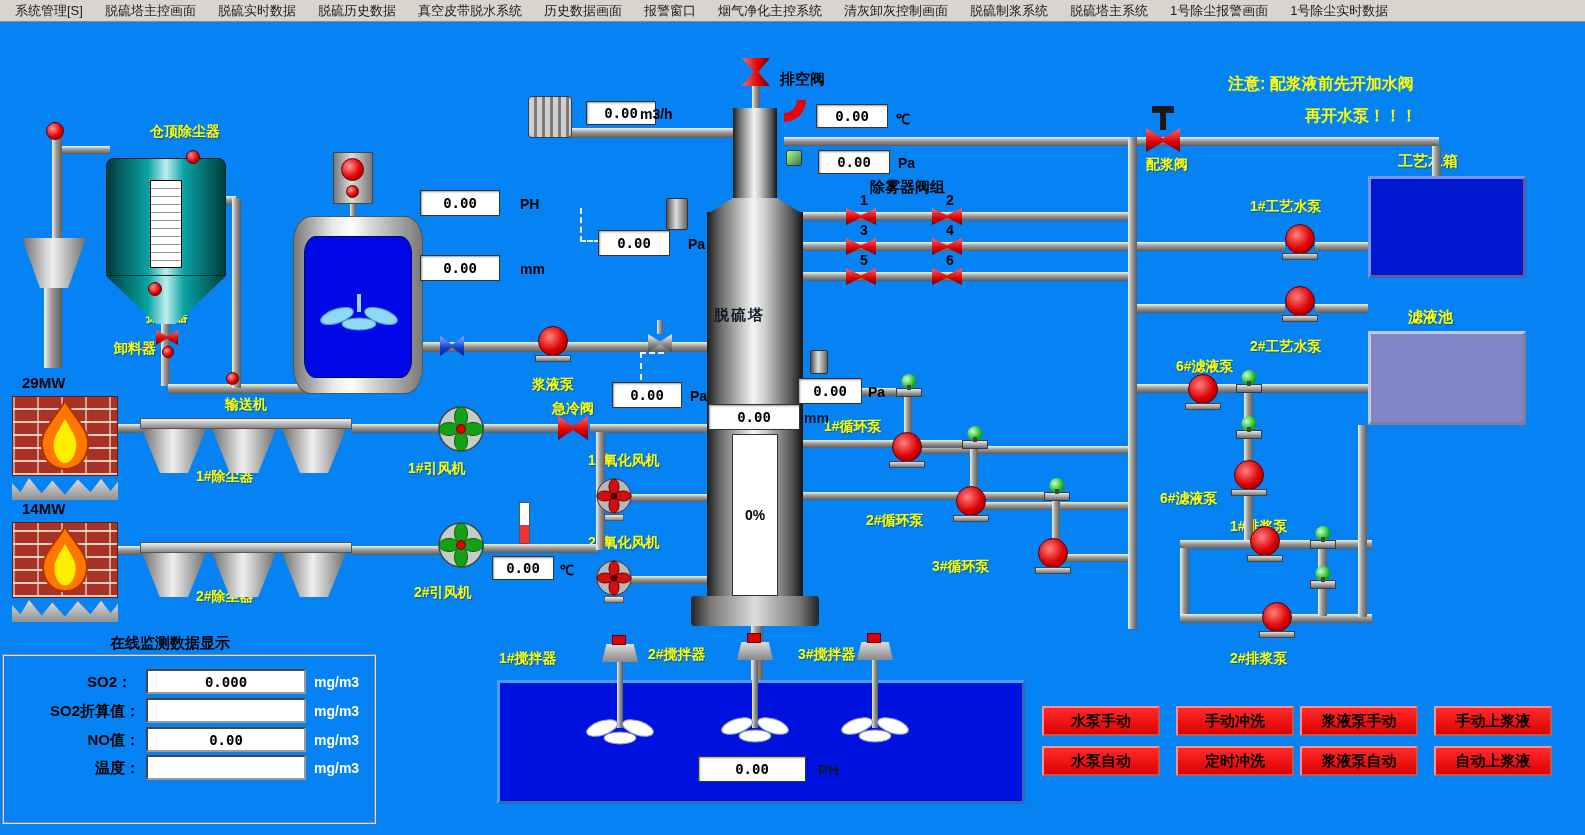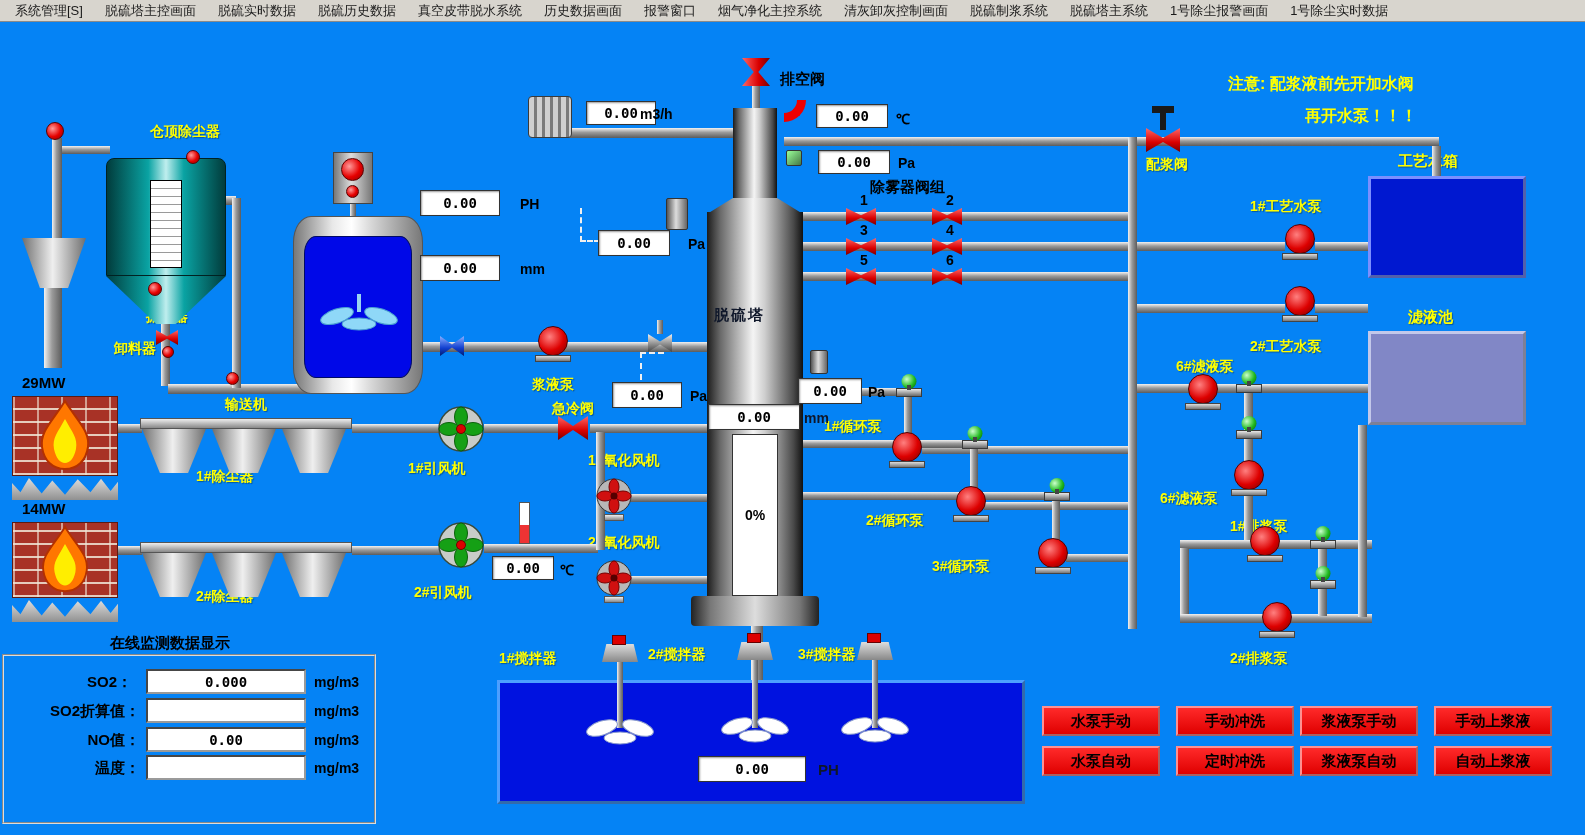--- a/index.html
+++ b/index.html
@@ -35,21 +35,21 @@
 .duct{position:absolute;background:linear-gradient(180deg,#eee,#888);border:1px solid #555;z-index:2}
 .brick{position:absolute;background-color:#a83226;background-image:repeating-linear-gradient(0deg,rgba(240,230,215,.85) 0 2px,transparent 2px 13px),repeating-linear-gradient(90deg,rgba(240,230,215,.6) 0 2px,transparent 2px 24px);border:1px solid #5c1a12;z-index:2}
 .rubble{position:absolute;background:linear-gradient(180deg,#ececec,#909090);clip-path:polygon(0 35%,8% 70%,16% 15%,28% 75%,38% 25%,50% 80%,62% 20%,74% 70%,84% 18%,93% 65%,100% 30%,100% 100%,0 100%);z-index:2}
 .tower{position:absolute;background:linear-gradient(90deg,#1c1c1c,#6a6a6a 14%,#f4f4f4 48%,#cfcfcf 60%,#4a4a4a 90%,#111);z-index:2}
 .clockbox{position:absolute;left:6px;top:27px;width:136px;height:46px;background:#000;border:2px solid #9b9b56;padding:3px 7px;z-index:5}
 .clockbox .t{color:#00ee00;font:bold 16px "DejaVu Sans Mono",monospace;letter-spacing:1px}
 .clockbox .d{color:#cfcf00;font:bold 13px "DejaVu Sans Mono",monospace;word-spacing:9px}
 .monitor{position:absolute;left:2px;top:654px;width:374px;height:170px;border:2px groove #dcdcdc;z-index:4}
 .mlabel{position:absolute;font-weight:bold;font-size:15px;color:#000;text-align:right;width:132px;z-index:5}
 .minput{position:absolute;width:160px;height:25px;background:#fff;border:2px inset #9a9a9a;font:bold 14px "DejaVu Sans Mono",monospace;display:flex;align-items:center;justify-content:center;z-index:5}
-.munit{position:absolute;font-weight:bold;font-size:14px;color:#000000;z-index:5}
+.munit{position:absolute;font-weight:bold;font-size:14px;color:#ffffff;z-index:5}
 .z3{z-index:3}.z4{z-index:4}.z5{z-index:5}
 </style>
 </head>
 <body>
 
 <div id="screen">
 
   <div class="menubar">
     <span class="menu-item">系统管理[S]</span>
     <span class="menu-item">脱硫塔主控画面</span>

